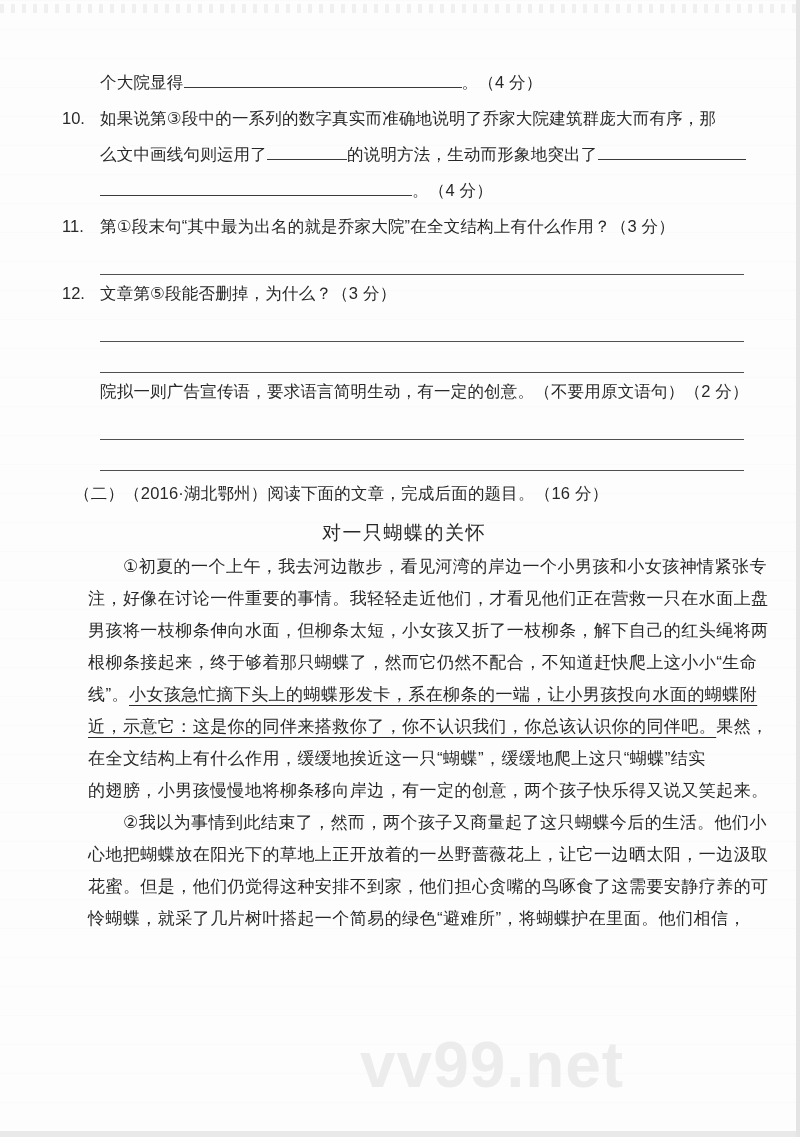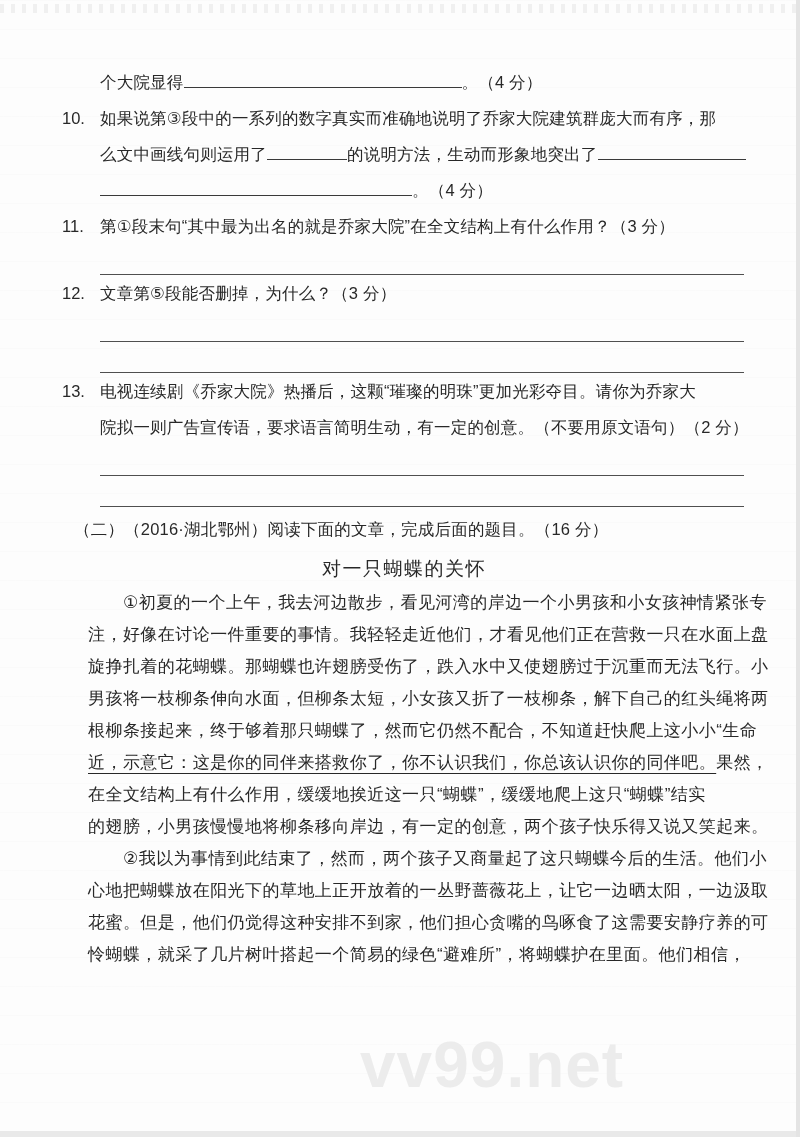--- a/index.html
+++ b/index.html
@@ -56,37 +56,36 @@
     <section id="q-blocks">
         <div class="qline cont"><span class="tseg">个大院显得</span><span class="blank" style="width: 278px;"></span><span class="tseg">。（4 分）</span></div>
         <div class="qline"><span class="qnum">10.</span><span class="tseg">如果说第③段中的一系列的数字真实而准确地说明了乔家大院建筑群庞大而有序，那</span></div>
         <div class="qline cont"><span class="tseg">么文中画线句则运用了</span><span class="blank" style="width: 80px;"></span><span class="tseg">的说明方法，生动而形象地突出了</span><span class="blank" style="width: 148px;"></span></div>
         <div class="qline cont"><span class="blank" style="width: 312px;"></span><span class="tseg">。（4 分）</span></div>
         <div class="qline"><span class="qnum">11.</span><span class="tseg">第①段末句“其中最为出名的就是乔家大院”在全文结构上有什么作用？（3 分）</span></div>
         <div class="rule"></div>
         <div class="qline"><span class="qnum">12.</span><span class="tseg">文章第⑤段能否删掉，为什么？（3 分）</span></div>
         <div class="rule"></div>
         <div class="rule"></div>
-        <div class="qline"><span class="qnum">13.</span><span class="tseg">电视连续剧《乔家大院》热播后，这颗“璀璨的明珠”更加光彩夺目。请你为乔家大</span></div>
         <div class="qline cont"><span class="tseg">院拟一则广告宣传语，要求语言简明生动，有一定的创意。（不要用原文语句）（2 分）</span></div>
         <div class="rule"></div>
         <div class="rule"></div>
       </section>
 
     <div class="section-header">（二）（2016·湖北鄂州）阅读下面的文章，完成后面的题目。（16 分）</div>
 
     <h1 class="passage-title">对一只蝴蝶的关怀</h1>
 
 
     <section id="passage" class="passage">
         <div class="pline first"><span class="tseg">①初夏的一个上午，我去河边散步，看见河湾的岸边一个小男孩和小女孩神情紧张专</span></div>
         <div class="pline"><span class="tseg">注，好像在讨论一件重要的事情。我轻轻走近他们，才看见他们正在营救一只在水面上盘</span></div>
-        <div class="pline"><span class="tseg">旋挣扎着的花蝴蝶。那蝴蝶也许翅膀受伤了，跌入水中又使翅膀过于沉重而无法飞行。小</span></div>
         <div class="pline"><span class="tseg">男孩将一枝柳条伸向水面，但柳条太短，小女孩又折了一枝柳条，解下自己的红头绳将两</span></div>
         <div class="pline"><span class="tseg">根柳条接起来，终于够着那只蝴蝶了，然而它仍然不配合，不知道赶快爬上这小小“生命</span></div>
+        <div class="pline"><span class="tseg">线”。</span><span class="useg">小女孩急忙摘下头上的蝴蝶形发卡，系在柳条的一端，让小男孩投向水面的蝴蝶附</span></div>
         <div class="pline"><span class="useg">近，示意它：这是你的同伴来搭救你了，你不认识我们，你总该认识你的同伴吧。</span><span class="tseg">果然，</span></div>
         <div class="pline"><span class="tseg">在全文结构上有什么作用，缓缓地挨近这一只“蝴蝶”，缓缓地爬上这只“蝴蝶”结实</span></div>
         <div class="pline"><span class="tseg">的翅膀，小男孩慢慢地将柳条移向岸边，有一定的创意，两个孩子快乐得又说又笑起来。</span></div>
         <div class="pline first"><span class="tseg">②我以为事情到此结束了，然而，两个孩子又商量起了这只蝴蝶今后的生活。他们小</span></div>
         <div class="pline"><span class="tseg">心地把蝴蝶放在阳光下的草地上正开放着的一丛野蔷薇花上，让它一边晒太阳，一边汲取</span></div>
         <div class="pline"><span class="tseg">花蜜。但是，他们仍觉得这种安排不到家，他们担心贪嘴的鸟啄食了这需要安静疗养的可</span></div>
         <div class="pline"><span class="tseg">怜蝴蝶，就采了几片树叶搭起一个简易的绿色“避难所”，将蝴蝶护在里面。他们相信，</span></div>
       </section>
   </div>
 

